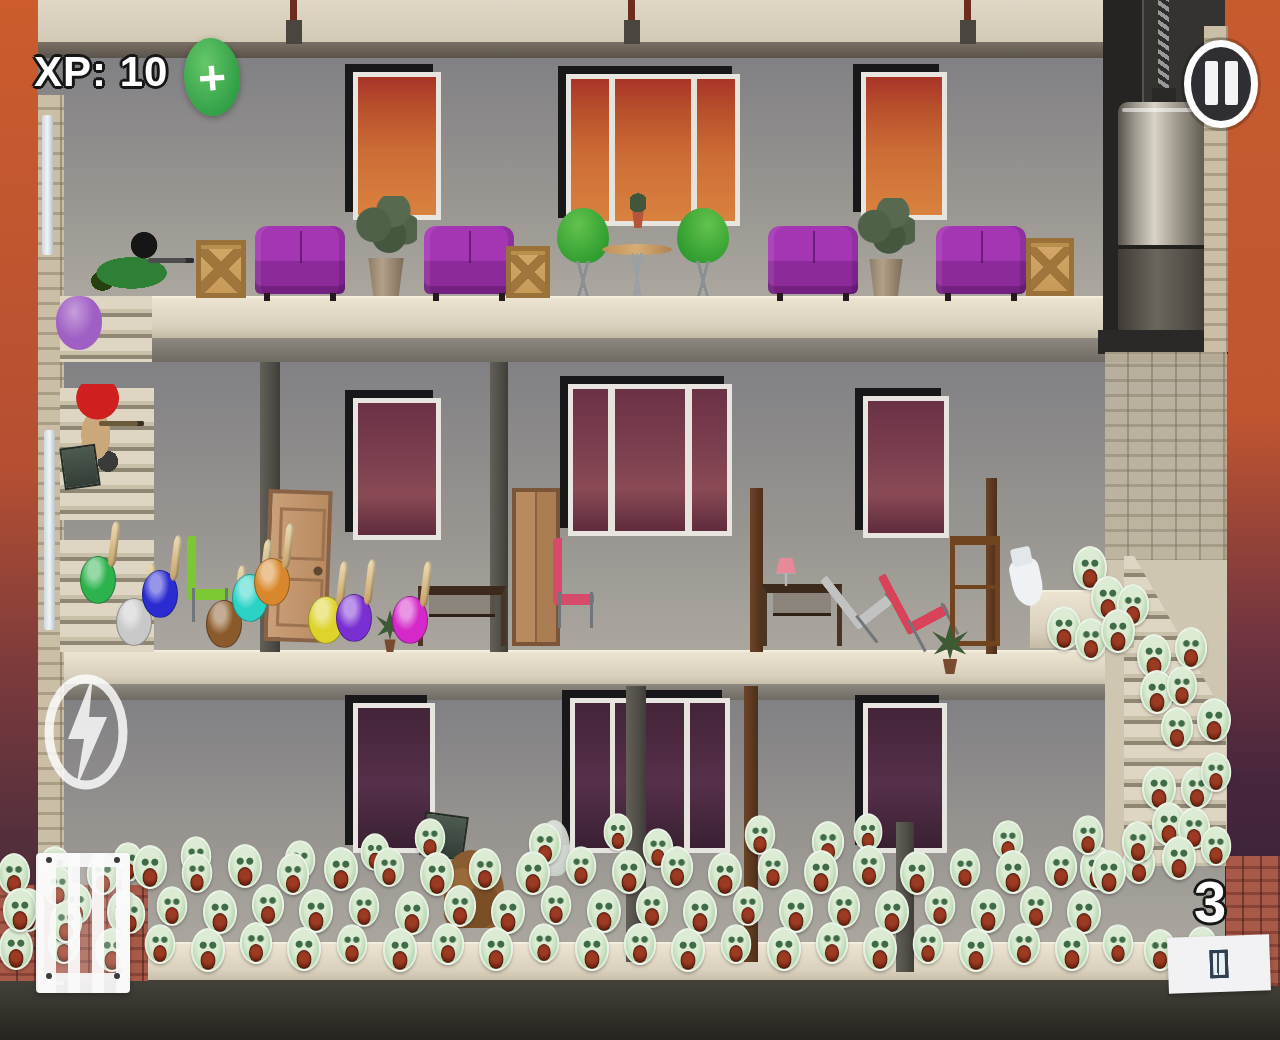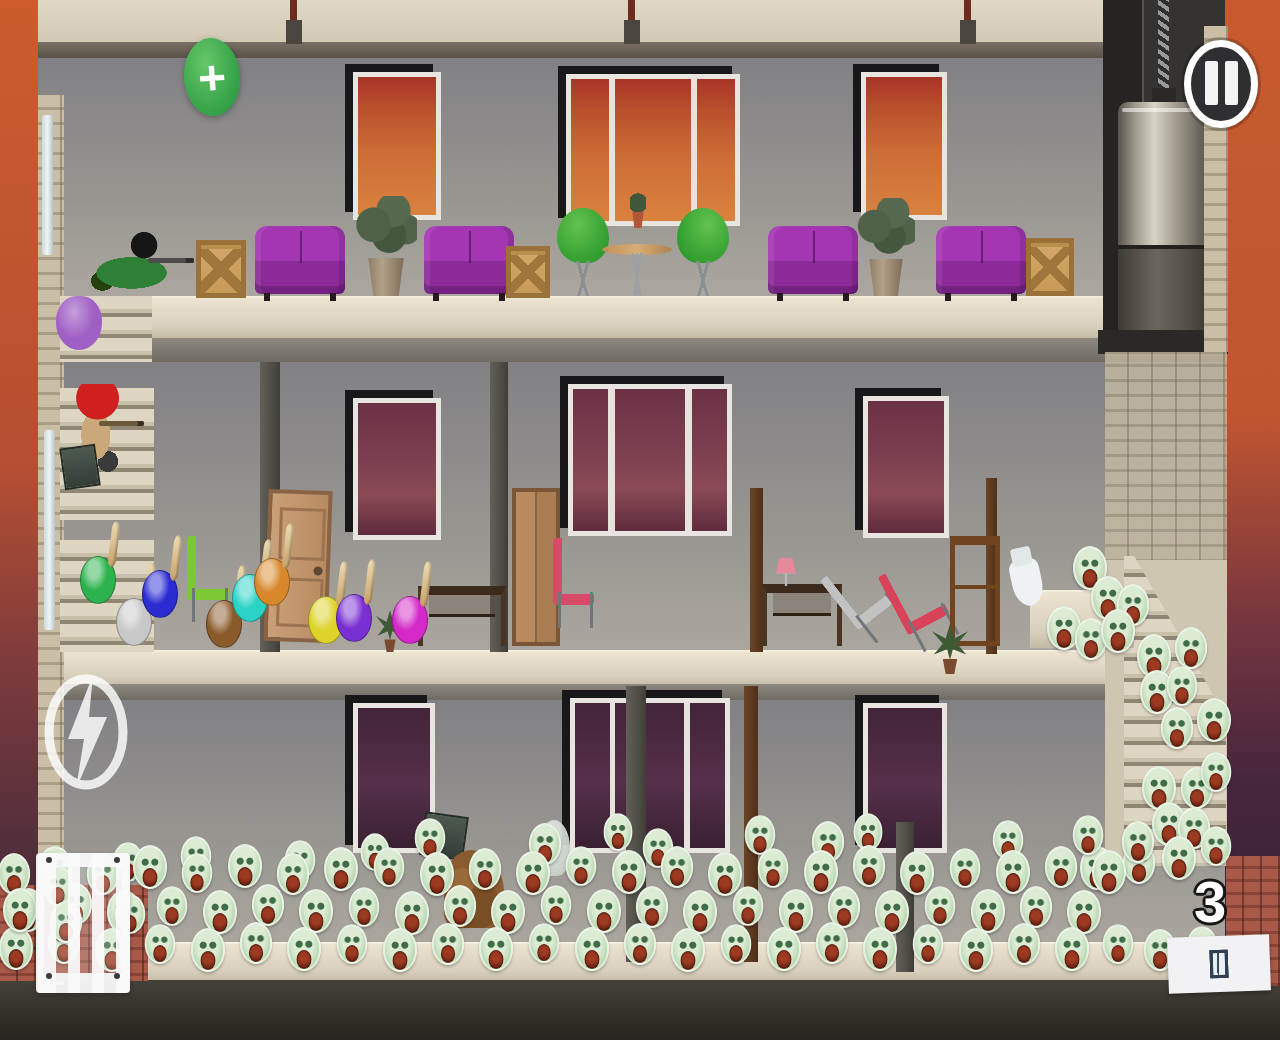--- a/index.html
+++ b/index.html
@@ -337,20 +337,21 @@
       <div class="zombie" style="left: 1185px; top: 924px; transform: scale(0.9);"></div>
       <div class="zombie" style="left: -3px; top: 852px; transform: scale(0.95);"></div>
       <div class="zombie" style="left: 41px; top: 864px; transform: scale(0.9);"></div>
       <div class="zombie" style="left: 3px; top: 888px; transform: scale(1);"></div>
       <div class="zombie" style="left: 49px; top: 900px; transform: scale(0.95);"></div>
       <div class="zombie" style="left: 113px; top: 892px; transform: scale(0.9);"></div>
     </div>
 
   <button id="cage-btn" class="hud" style="z-index:6;"></button>
 
+  <div id="xp-label" class="outlined hud">XP: 10</div>
   <button id="plus-btn" class="hud">
       <span>+</span>
     </button>
   <button id="pause-btn" class="hud"></button>
   <button id="energy-btn" class="hud">
     <svg width="92" height="128" viewBox="0 0 92 122" style="position:absolute;left:0;top:0;">
       <ellipse cx="46" cy="61" rx="37" ry="53" fill="none" stroke="#ffffff" stroke-width="9"></ellipse>
       <polygon points="53,4 28,68 44,68 36,118 67,46 49,46" fill="#ffffff"></polygon>
     </svg>
   </button>

